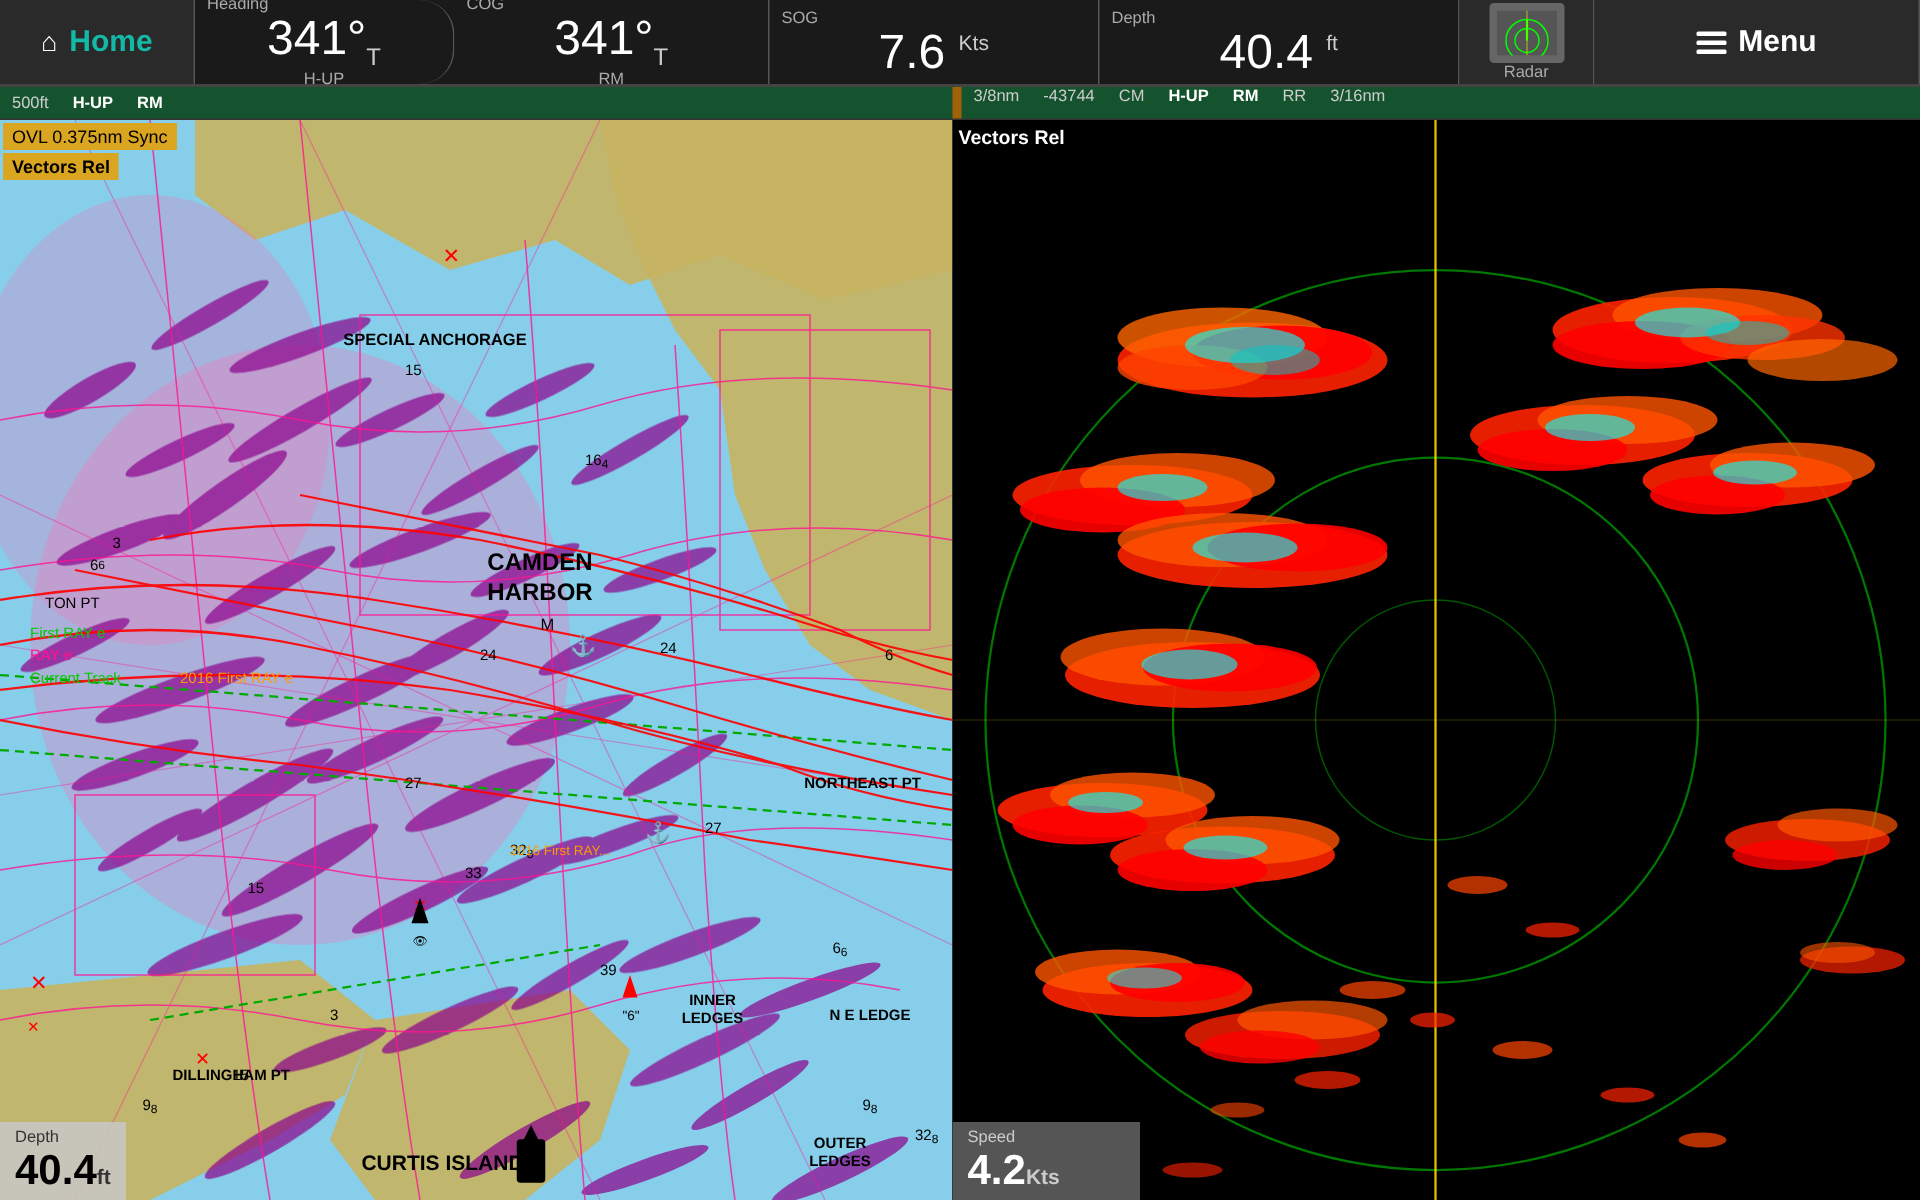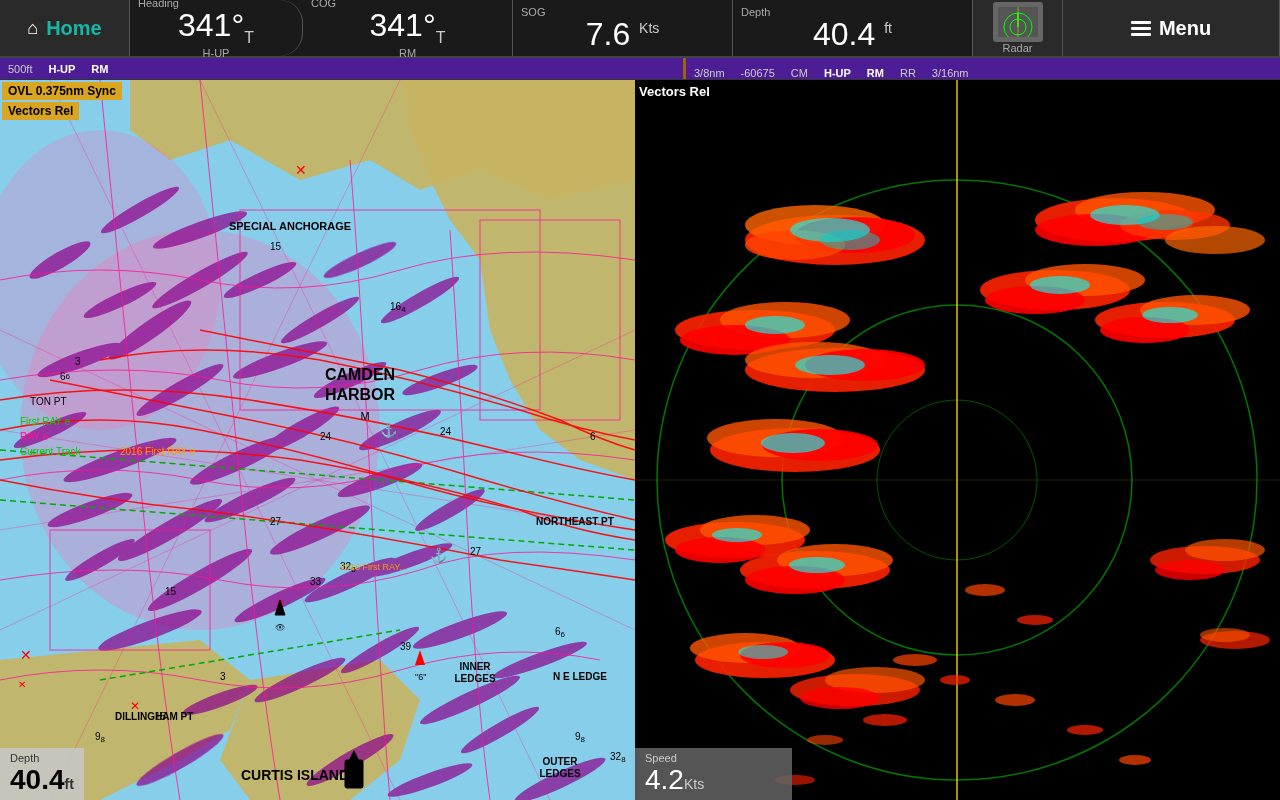--- a/index.html
+++ b/index.html
@@ -115,40 +115,39 @@
       width: 20px;
       height: 3px;
       background: #fff;
       border-radius: 1px;
     }
 
     
     #sub-bar {
       display: flex;
       height: 22px;
-      background: #4c1d95;
+      background: #14532d;
       border-bottom: 1px solid #333;
       position: relative;
       z-index: 10;
-      gap: 48px;
     }
     .sub-left {
       width: 635px;
       display: flex;
       align-items: center;
       padding: 0 8px;
       gap: 16px;
     }
     .sub-right {
       flex: 1;
       display: flex;
-      align-items: flex-end;
+      align-items: flex-start;
       padding: 0 8px;
       gap: 16px;
-      border-left: 3px solid #a16207;
+      border-left: 6px solid #a16207;
     }
     .sub-item {
       font-size: 11px;
       color: #ccc;
     }
     .sub-item.active {
       color: #fff;
       font-weight: bold;
     }
 
@@ -178,21 +177,21 @@
     }
 
     
     .ovl-label {
       position: absolute;
       top: 2px;
       left: 2px;
       background: #DAA520;
       color: #000;
       font-size: 12px;
-      font-weight: bold;
+      font-weight: normal;
       padding: 2px 6px;
       z-index: 5;
     }
     .vectors-label-left {
       position: absolute;
       top: 22px;
       left: 2px;
       background: #DAA520;
       color: #000;
       font-size: 12px;
@@ -225,29 +224,29 @@
     }
 
     
     .speed-box {
       position: absolute;
       bottom: 0;
       left: 0;
       background: rgba(100,100,100,0.85);
       padding: 4px 10px;
       z-index: 5;
-      width: 157px;
+      width: 125px;
     }
     .speed-box-label {
       font-size: 11px;
       color: #ccc;
     }
     .speed-box-value {
       font-size: 28px;
-      font-weight: normal;
+      font-weight: bold;
       color: #fff;
     }
     .speed-box-unit {
       font-size: 14px;
       color: #ccc;
     }
 
     
     .vectors-label-radar {
       position: absolute;
@@ -339,21 +338,21 @@
 </div>
 
 <div id="sub-bar">
   <div class="sub-left">
     <span class="sub-item">500ft</span>
     <span class="sub-item active">H-UP</span>
     <span class="sub-item active">RM</span>
   </div>
   <div class="sub-right">
     <span class="sub-item">3/8nm</span>
-    <span class="sub-item">-60675</span>
+    <span class="sub-item">-43744</span>
     <span class="sub-item">CM</span>
     <span class="sub-item active">H-UP</span>
     <span class="sub-item active">RM</span>
     <span class="sub-item">RR</span>
     <span class="sub-item">3/16nm</span>
   </div>
 </div>
 
 <div id="main-content">
 

